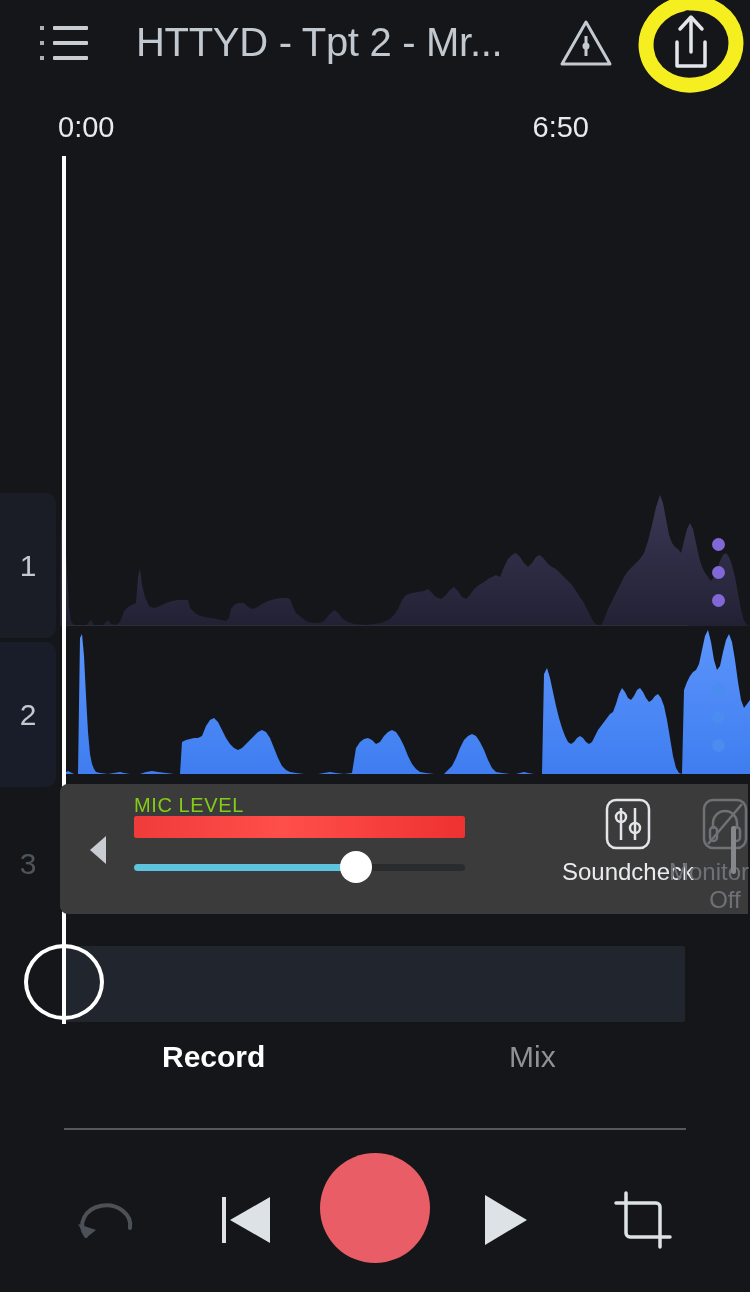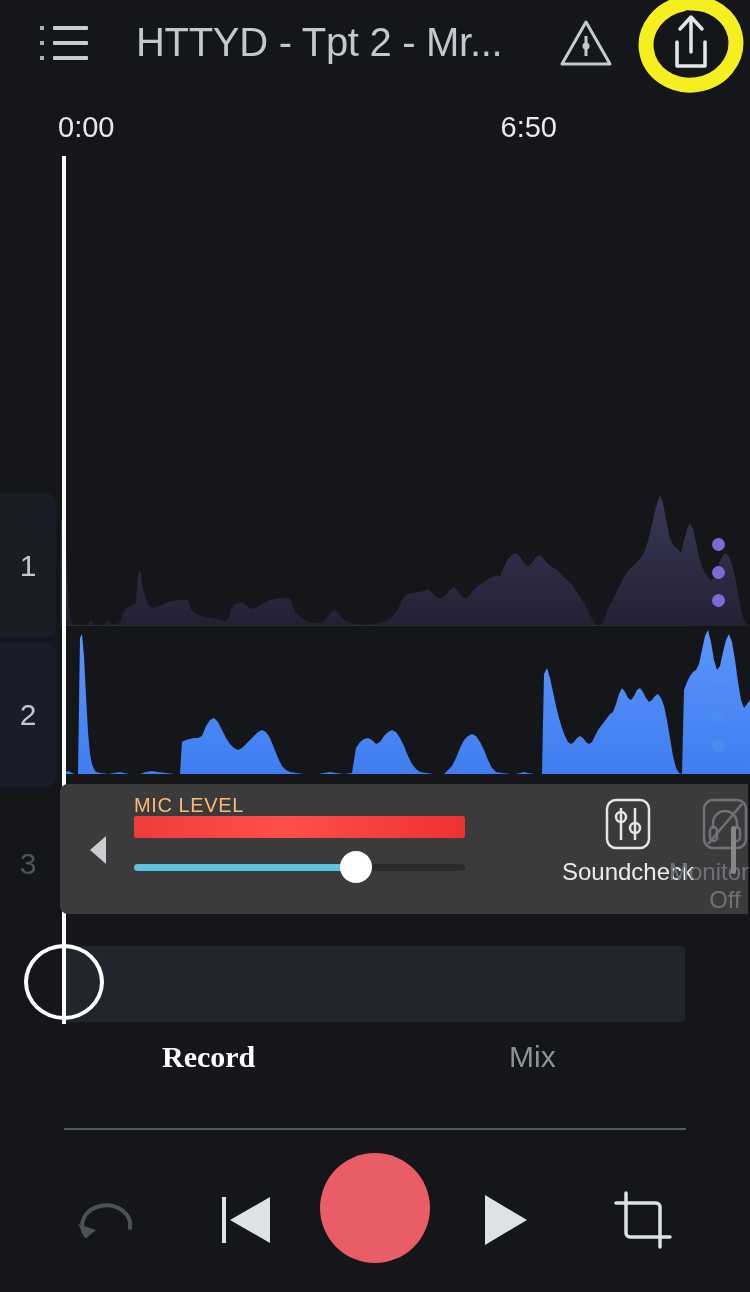--- a/index.html
+++ b/index.html
@@ -74,21 +74,21 @@
     position: absolute;
     left: 632px; top: -8px;
     width: 118px; height: 104px;
     pointer-events: none;
   }
 
   
   .ruler {
     position: absolute;
     left: 0; top: 86px;
-    width: 621px; height: 70px;
+    width: 621px; height: 70px; padding-left: 32px;
   }
   .time-start {
     position: absolute;
     left: 58px; top: 25px;
     font-size: 29px;
     color: #e8eaec;
   }
   .time-end {
     position: absolute;
     right: 64px; top: 25px;
@@ -190,21 +190,21 @@
     width: 0; height: 0;
     border-top: 14px solid transparent;
     border-bottom: 14px solid transparent;
     border-right: 16px solid #c9ccd1;
     cursor: pointer;
   }
   .mic-label {
     position: absolute;
     left: 74px; top: 10px;
     font-size: 20px;
-    color: #fdba74;
+    color: #84cc16;
     letter-spacing: 0.6px;
     text-align: center;
   }
   .meter-track {
     position: absolute;
     left: 74px; top: 32px;
     width: 331px; height: 22px;
     background: #1f1f20;
     border-radius: 2px;
   }
@@ -271,21 +271,21 @@
     position: absolute;
     left: 0; top: 1040px;
     width: 750px; height: 66px;
   }
   .tab {
     position: absolute;
     top: 0;
     font-size: 30px;
     cursor: pointer;
   }
-  .tab-record { left: 162px; color: #ffffff; font-weight: bold; font-family: Liberation Serif, serif; }
+  .tab-record { left: 162px; color: #ffffff; font-weight: bold; }
   .tab-mix    { left: 509px; color: #8d9298; }
   .tab-divider {
     position: absolute;
     left: 64px; top: 1128px;
     width: 622px; height: 2px;
     background: #55595e;
   }
 
   
   .transport {

